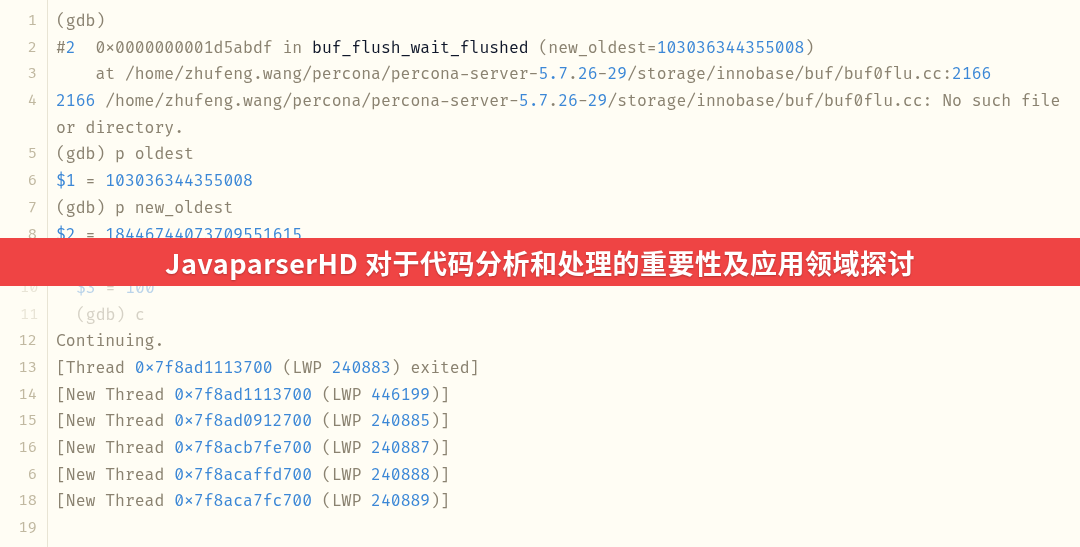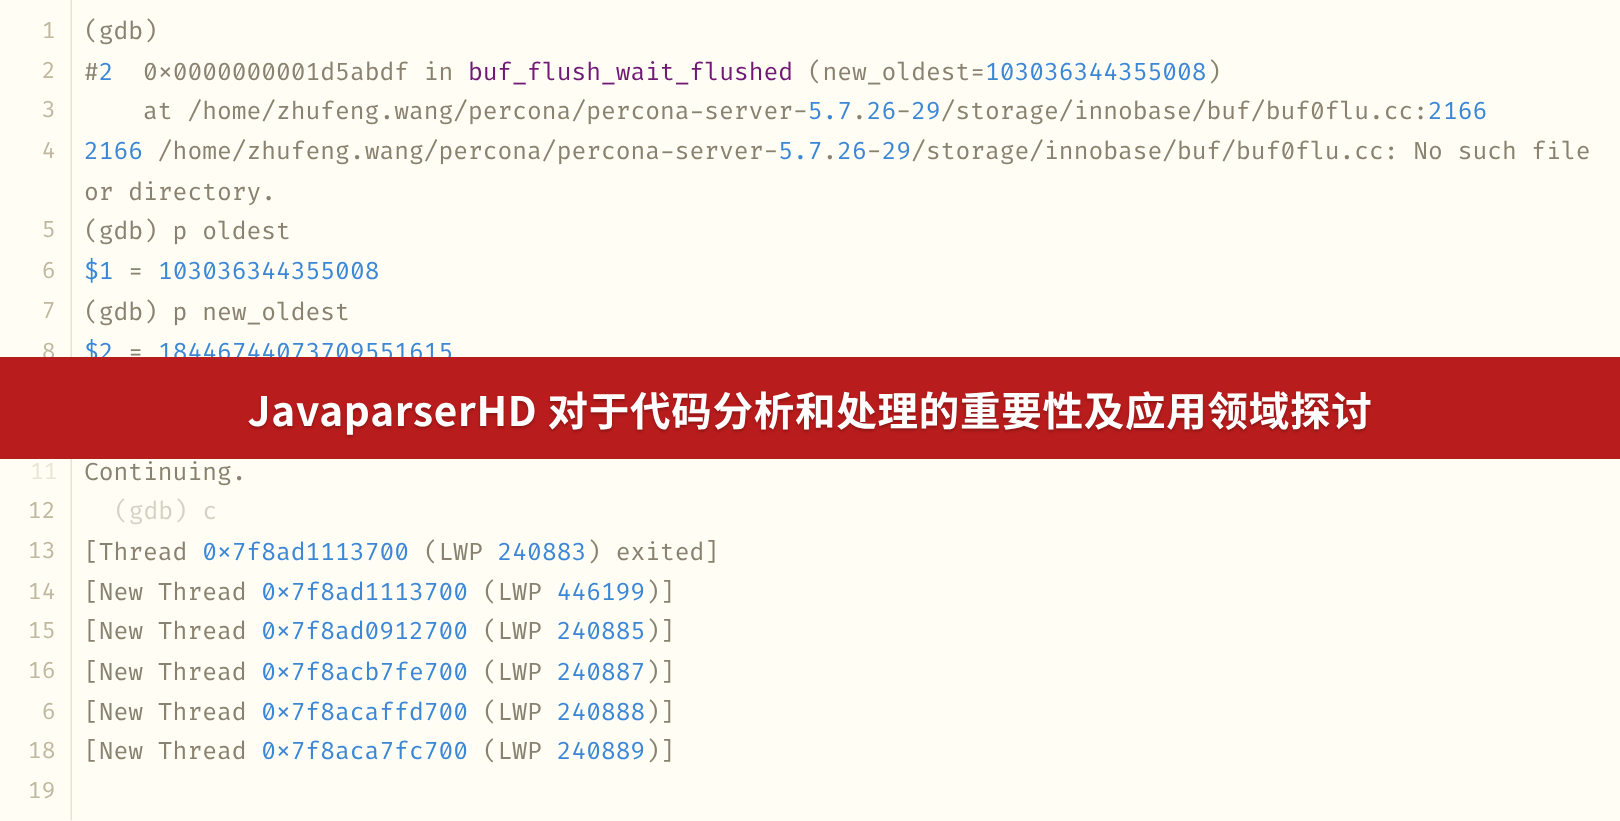--- a/index.html
+++ b/index.html
@@ -41,33 +41,33 @@
   line-height: 26.7px;
   white-space: pre;
 }
 .code .line.wrap {
   height: 53.4px;
   line-height: 26.7px;
   white-space: normal;
   word-break: break-all;
 }
 .tk-num { color: #3b87d6; }
-.tk-func { color: #701a75; }
+.tk-func { color: #0f172a; }
 .tk-vernum { color: #3b87d6; }
 .tk-hex { color: #3b87d6; }
 .tk-dollar { color: #3b87d6; }
 
 
 .banner {
   position: absolute;
   left: 0;
   right: 0;
   top: 238px;
-  height: 68px;
-  background: #b91c1c;
+  height: 48px;
+  background: #ef4444;
   display: flex;
   align-items: center;
   justify-content: center;
 }
 .banner-text {
   color: #ffffff;
   font-family: "PingFang SC", "Microsoft YaHei", "Noto Sans CJK SC", sans-serif;
   font-size: 27px;
   font-weight: 700;
   text-shadow: 0 1px 2px rgba(0,0,0,0.25);
@@ -118,23 +118,23 @@
     <div class="line"><span class="tk-dollar">$1</span><span> = </span><span class="tk-num">103036344355008</span></div>
 
     <div class="line"><span>(gdb) p new_oldest</span></div>
 
     <div class="line"><span class="tk-dollar">$2</span><span> = </span><span class="tk-num">18446744073709551615</span></div>
 
     <div class="line faded"><span>(gdb) p new_oldest=100 #将new_oldest的值设置为100，100是一个任意的值，只要比所有的LSN值小即可</span></div>
 
     <div class="line faded"><span class="tk-dollar">$3</span><span> = </span><span class="tk-num">100</span></div>
 
+    <div class="line faded"><span>(gdb) c</span></div>
+
     <div class="line"><span>Continuing.</span></div>
-
-    <div class="line faded"><span>(gdb) c</span></div>
 
 
     <div class="line"><span>[Thread </span><span class="tk-hex">0x7f8ad1113700</span><span> (LWP </span><span class="tk-num">240883</span><span>) exited]</span></div>
 
     <div class="line"><span>[New Thread </span><span class="tk-hex">0x7f8ad1113700</span><span> (LWP </span><span class="tk-num">446199</span><span>)]</span></div>
 
     <div class="line"><span>[New Thread </span><span class="tk-hex">0x7f8ad0912700</span><span> (LWP </span><span class="tk-num">240885</span><span>)]</span></div>
 
 
     <div class="line"><span>[New Thread </span><span class="tk-hex">0x7f8acb7fe700</span><span> (LWP </span><span class="tk-num">240887</span><span>)]</span></div>

